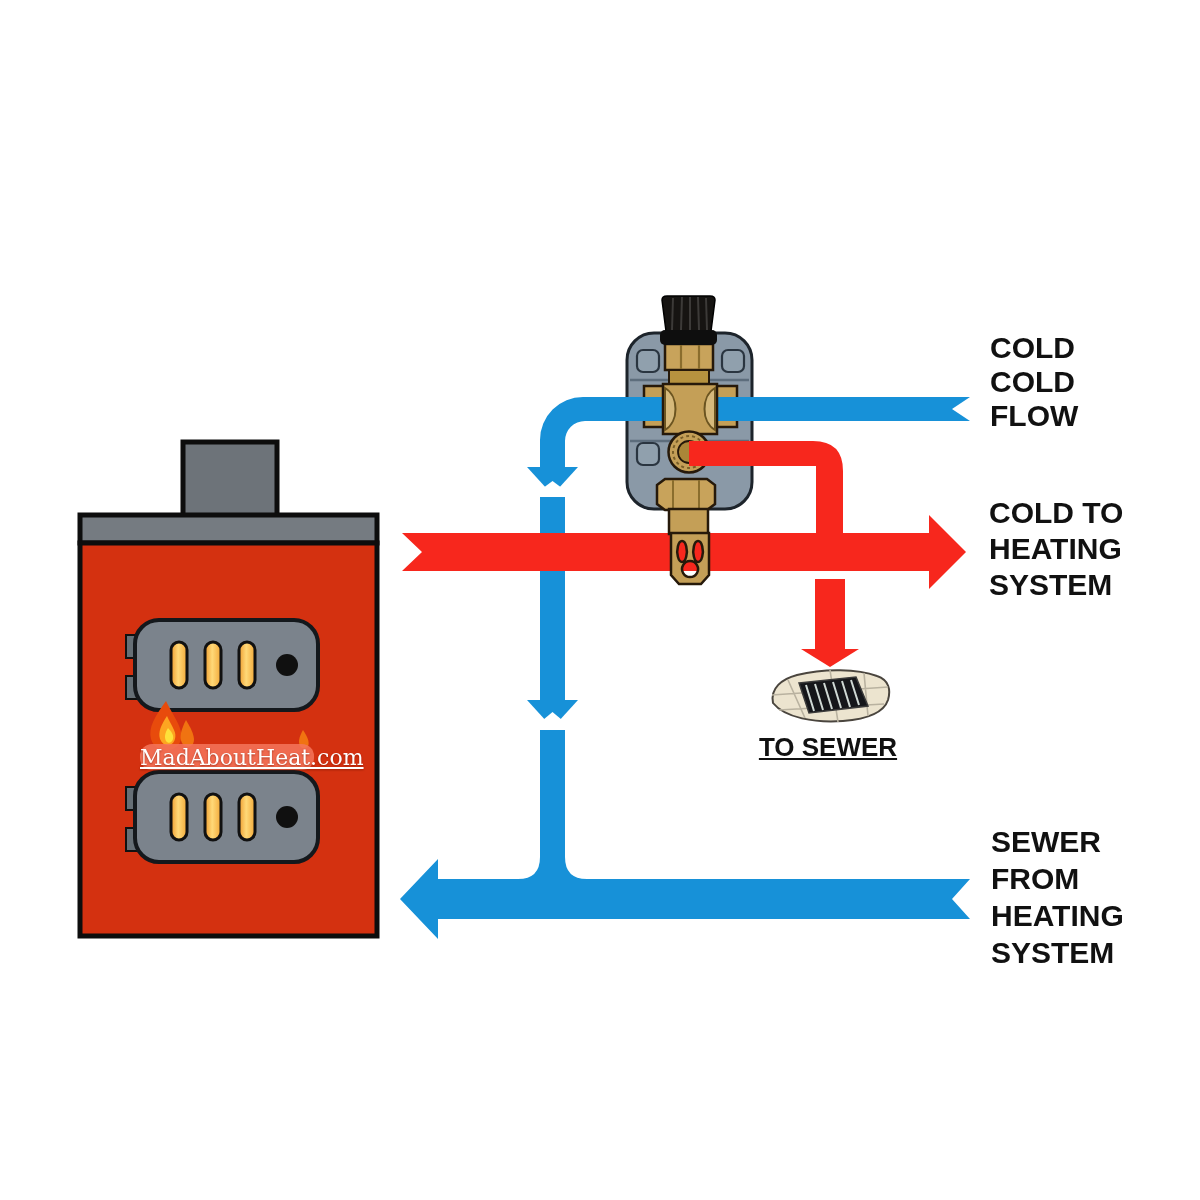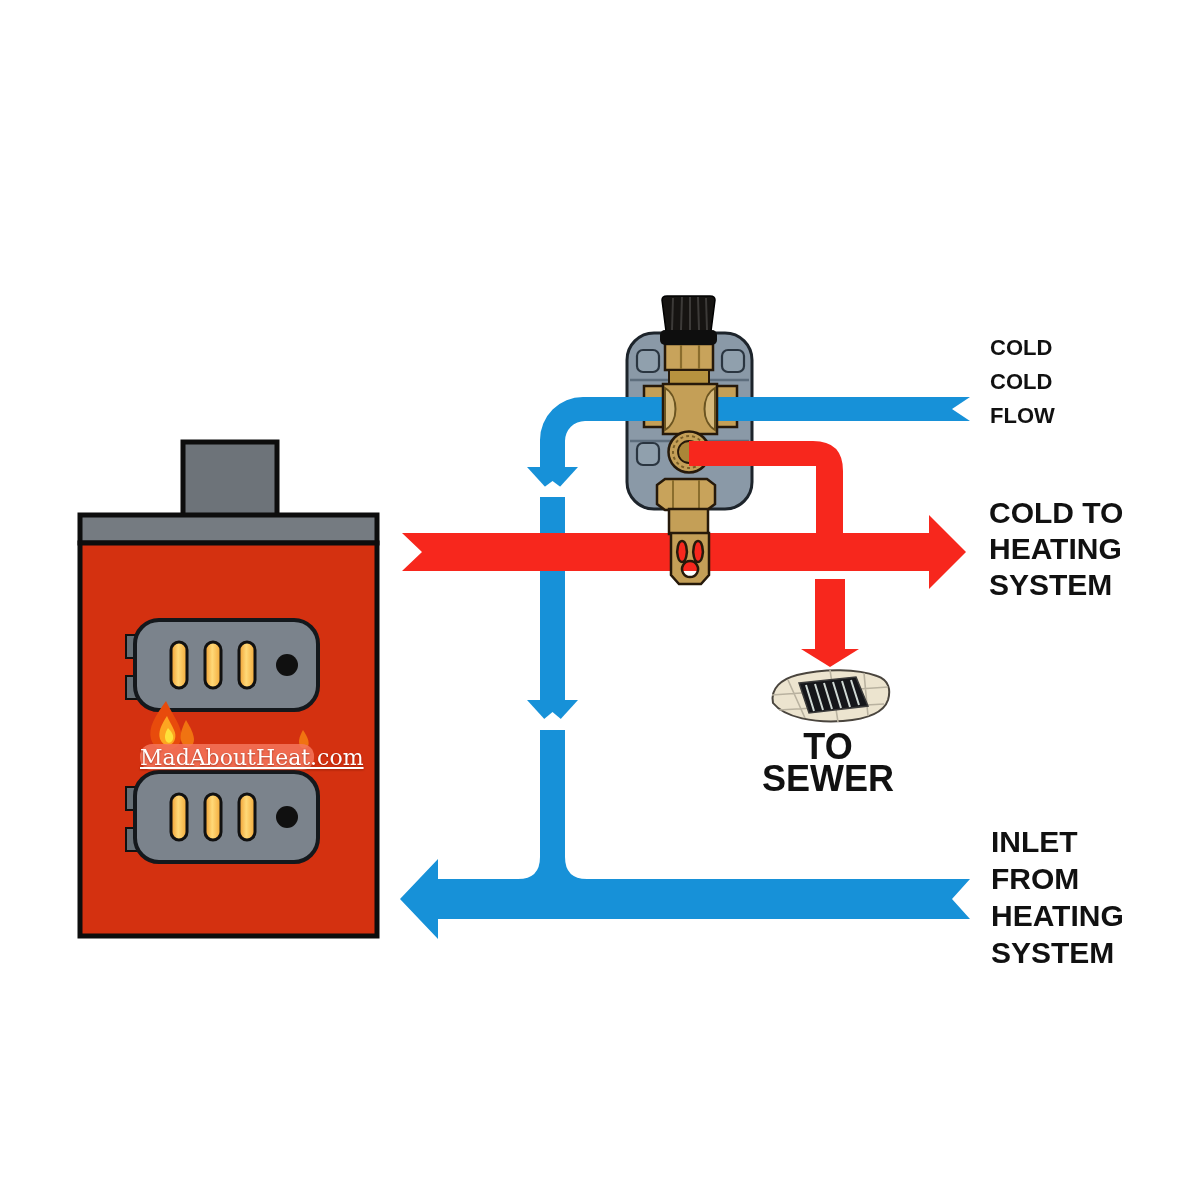--- a/index.html
+++ b/index.html
@@ -1,24 +1,24 @@
 <!DOCTYPE html>
 <html><head>
 <meta charset="utf-8">
 <style>
   html,body{margin:0;padding:0;background:#fff;}
   #stage{position:relative;width:1200px;height:1200px;background:#ffffff;overflow:hidden;
          font-family:"Liberation Sans",sans-serif;}
   #diagram-svg{position:absolute;left:0;top:0;}
   .pipe-label{position:absolute;color:#111;font-weight:bold;font-family:"Liberation Sans",sans-serif;}
   .pipe-label span{display:block;}
-  #cold-label{left:990px;top:331px;font-size:22px;line-height:34px;}
+  #cold-label{left:990px;top:331px;font-size:30px;line-height:34px;}
   #flow-label{left:989px;top:495px;font-size:30px;line-height:36px;}
   #return-label{left:991px;top:823px;font-size:30px;line-height:37px;}
-  #sewer-label{left:737px;top:731px;width:182px;text-align:center;font-size:36px;line-height:32px;}
+  #sewer-label{left:737px;top:731px;width:182px;text-align:center;font-size:26px;line-height:32px;text-decoration:underline;}
   #watermark-text{position:absolute;left:140px;top:745px;width:174px;height:26px;
      text-align:center;color:#fff;font-family:"DejaVu Serif","Liberation Serif",serif;
      font-size:22px;line-height:26px;text-shadow:0 1px 2px rgba(120,20,0,.6);text-decoration:underline;}
 </style>
 </head>
 <body>
 
 <div id="stage">
 
 <svg id="diagram-svg" width="1200" height="1200" viewBox="0 0 1200 1200">
@@ -156,21 +156,21 @@
   <span>FLOW</span>
 </div>
 
 <div id="flow-label" class="pipe-label">
   <span>COLD TO</span>
   <span>HEATING</span>
   <span>SYSTEM</span>
 </div>
 
 <div id="return-label" class="pipe-label">
-  <span>INLET</span>
+  <span>SEWER</span>
   <span>FROM</span>
   <span>HEATING</span>
   <span>SYSTEM</span>
 </div>
 
 <div id="sewer-label" class="pipe-label">
   <span>TO SEWER</span>
 </div>
 
 <div id="watermark-text">MadAboutHeat.com</div>

